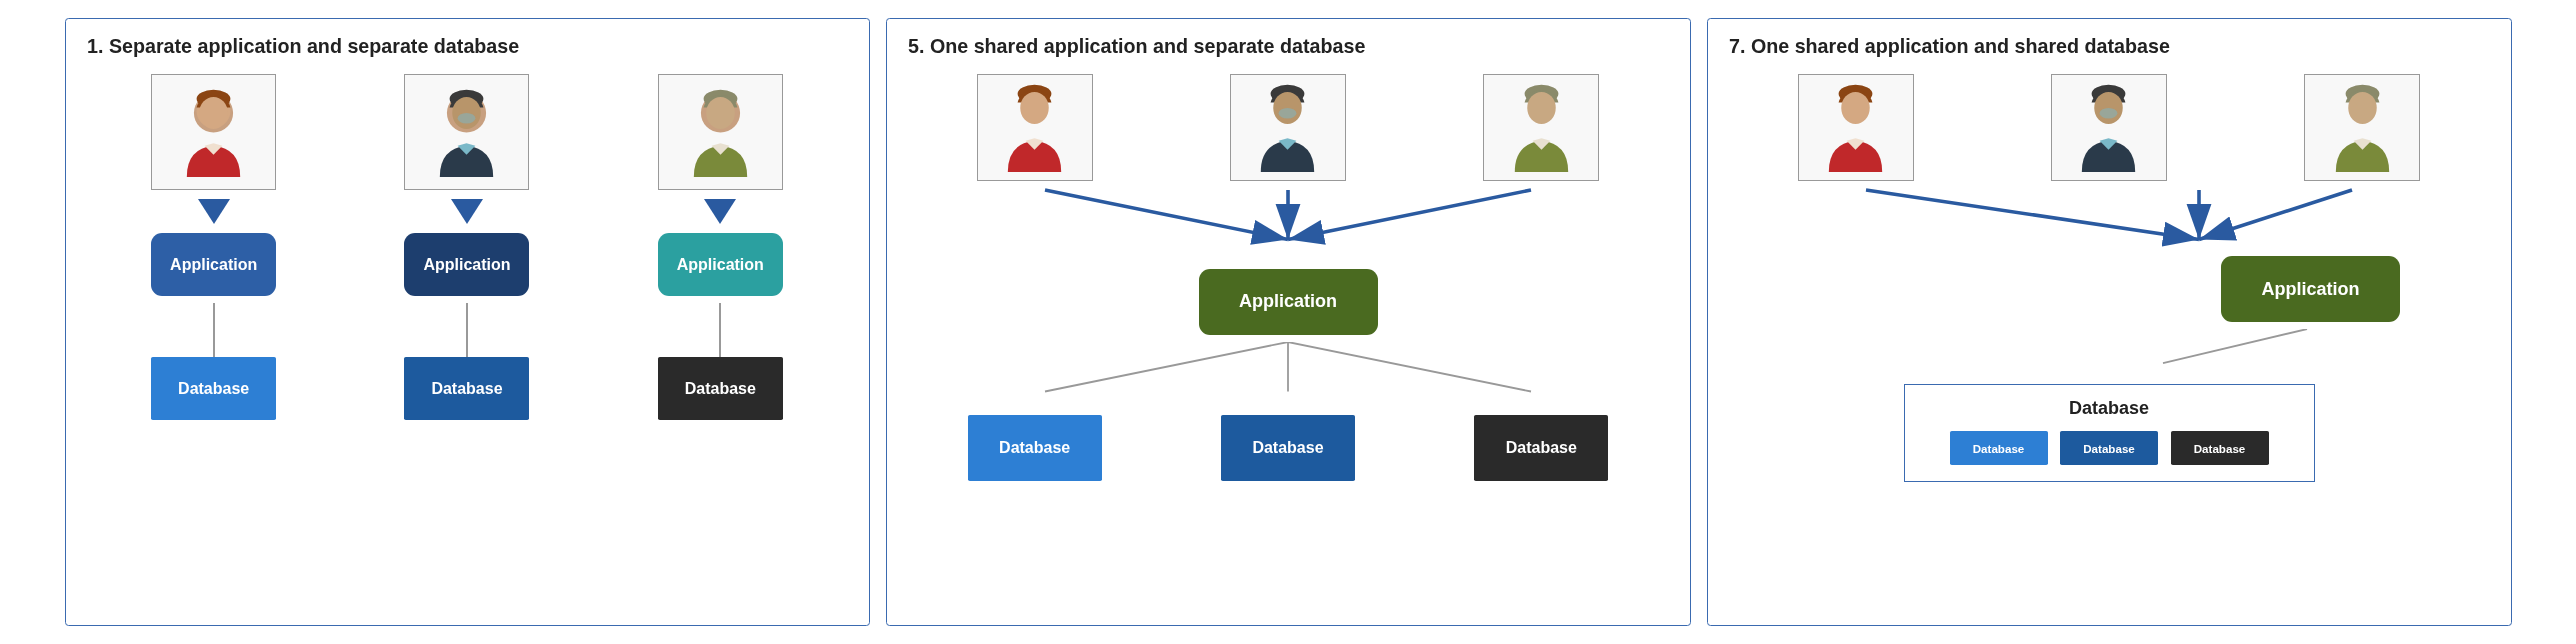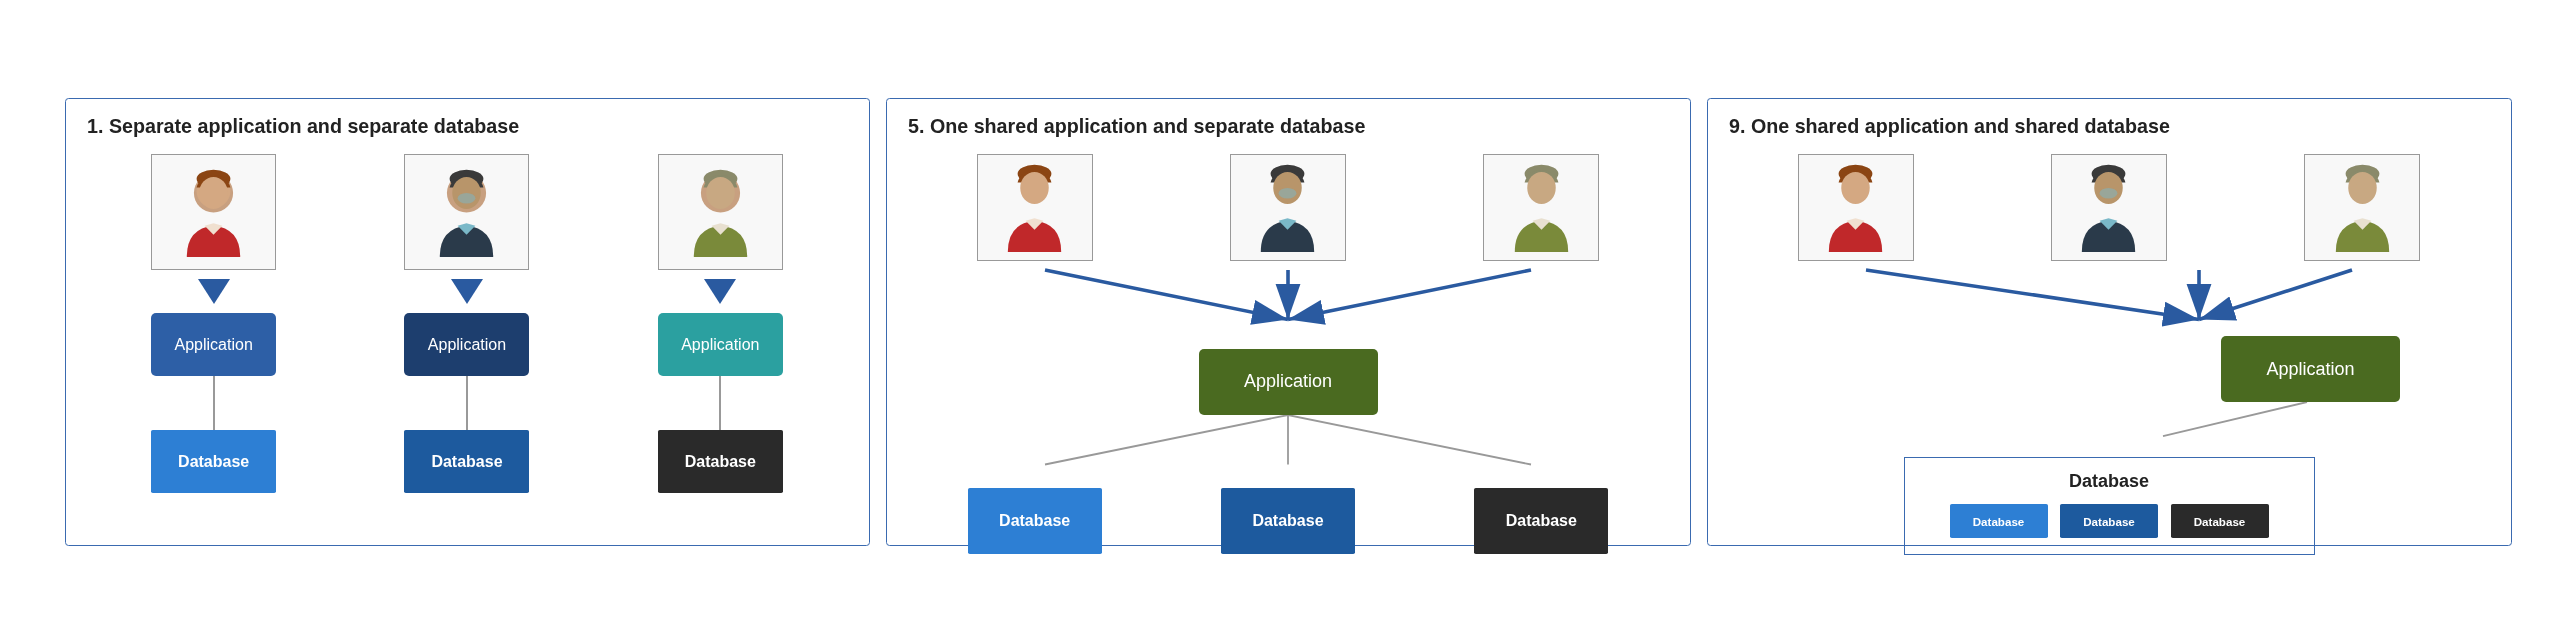--- a/index.html
+++ b/index.html
@@ -13,21 +13,21 @@
       justify-content: center;
       gap: 16px;
       padding: 16px;
     }
 
     .diagram-panel {
       border: 1.8px solid #3a6ab0;
       border-radius: 3.6px;
       padding: 16px 21.5px 21.5px 21.5px;
       width: 805px;
-      height: 448px;
+      height: 608px;
       position: relative;
       background: #fff;
       flex-shrink: 0;
     }
 
     .panel-title {
       font-size: 19.7px;
       font-weight: bold;
       color: #222;
       margin-bottom: 16px;
@@ -72,24 +72,24 @@
     }
 
     
     .app-box {
       width: 125px;
       height: 63px;
       display: flex;
       align-items: center;
       justify-content: center;
       font-size: 16px;
-      font-weight: normal;
+      font-weight: bold;
       color: #fff;
-      border-radius: 5px;
-      margin-bottom: 0;
+      border-radius: 11px;
+      margin-bottom: 7px;
     }
 
     .app-blue1 { background: #2d5fa6; }
     .app-blue2 { background: #1d3e6e; }
     .app-teal  { background: #2ba0a0; }
     .app-green { background: #4a6a20; }
 
     
     .db-box {
       width: 125px;
@@ -321,21 +321,21 @@
 
   
   <div class="p2-bottom">
     <div class="db-box db-blue1" style="width:134px;height:66px;font-size:16px;">Database</div>
     <div class="db-box db-blue2" style="width:134px;height:66px;font-size:16px;">Database</div>
     <div class="db-box db-dark" style="width:134px;height:66px;font-size:16px;">Database</div>
   </div>
 </div>
 
 <div class="diagram-panel">
-  <div class="panel-title">9. One shared application and shared database</div>
+  <div class="panel-title">7. One shared application and shared database</div>
 
   
   <div class="p3-top">
     <div class="user-box" style="width:116px;height:107px;">
       <svg class="avatar-svg" viewBox="0 0 90 100" xmlns="http://www.w3.org/2000/svg">
         <ellipse cx="45" cy="12" rx="19" ry="10" fill="#8b4513"></ellipse>
         <path d="M26 22 Q30 8 45 8 Q60 8 64 22" fill="#8b4513"></path>
         <ellipse cx="45" cy="28" rx="16" ry="18" fill="#d4a882"></ellipse>
         <path d="M15 100 Q15 68 45 65 Q75 68 75 100 Z" fill="#c0282a"></path>
         <path d="M35 65 L45 75 L55 65 L45 62 Z" fill="#f0e0d0"></path>

